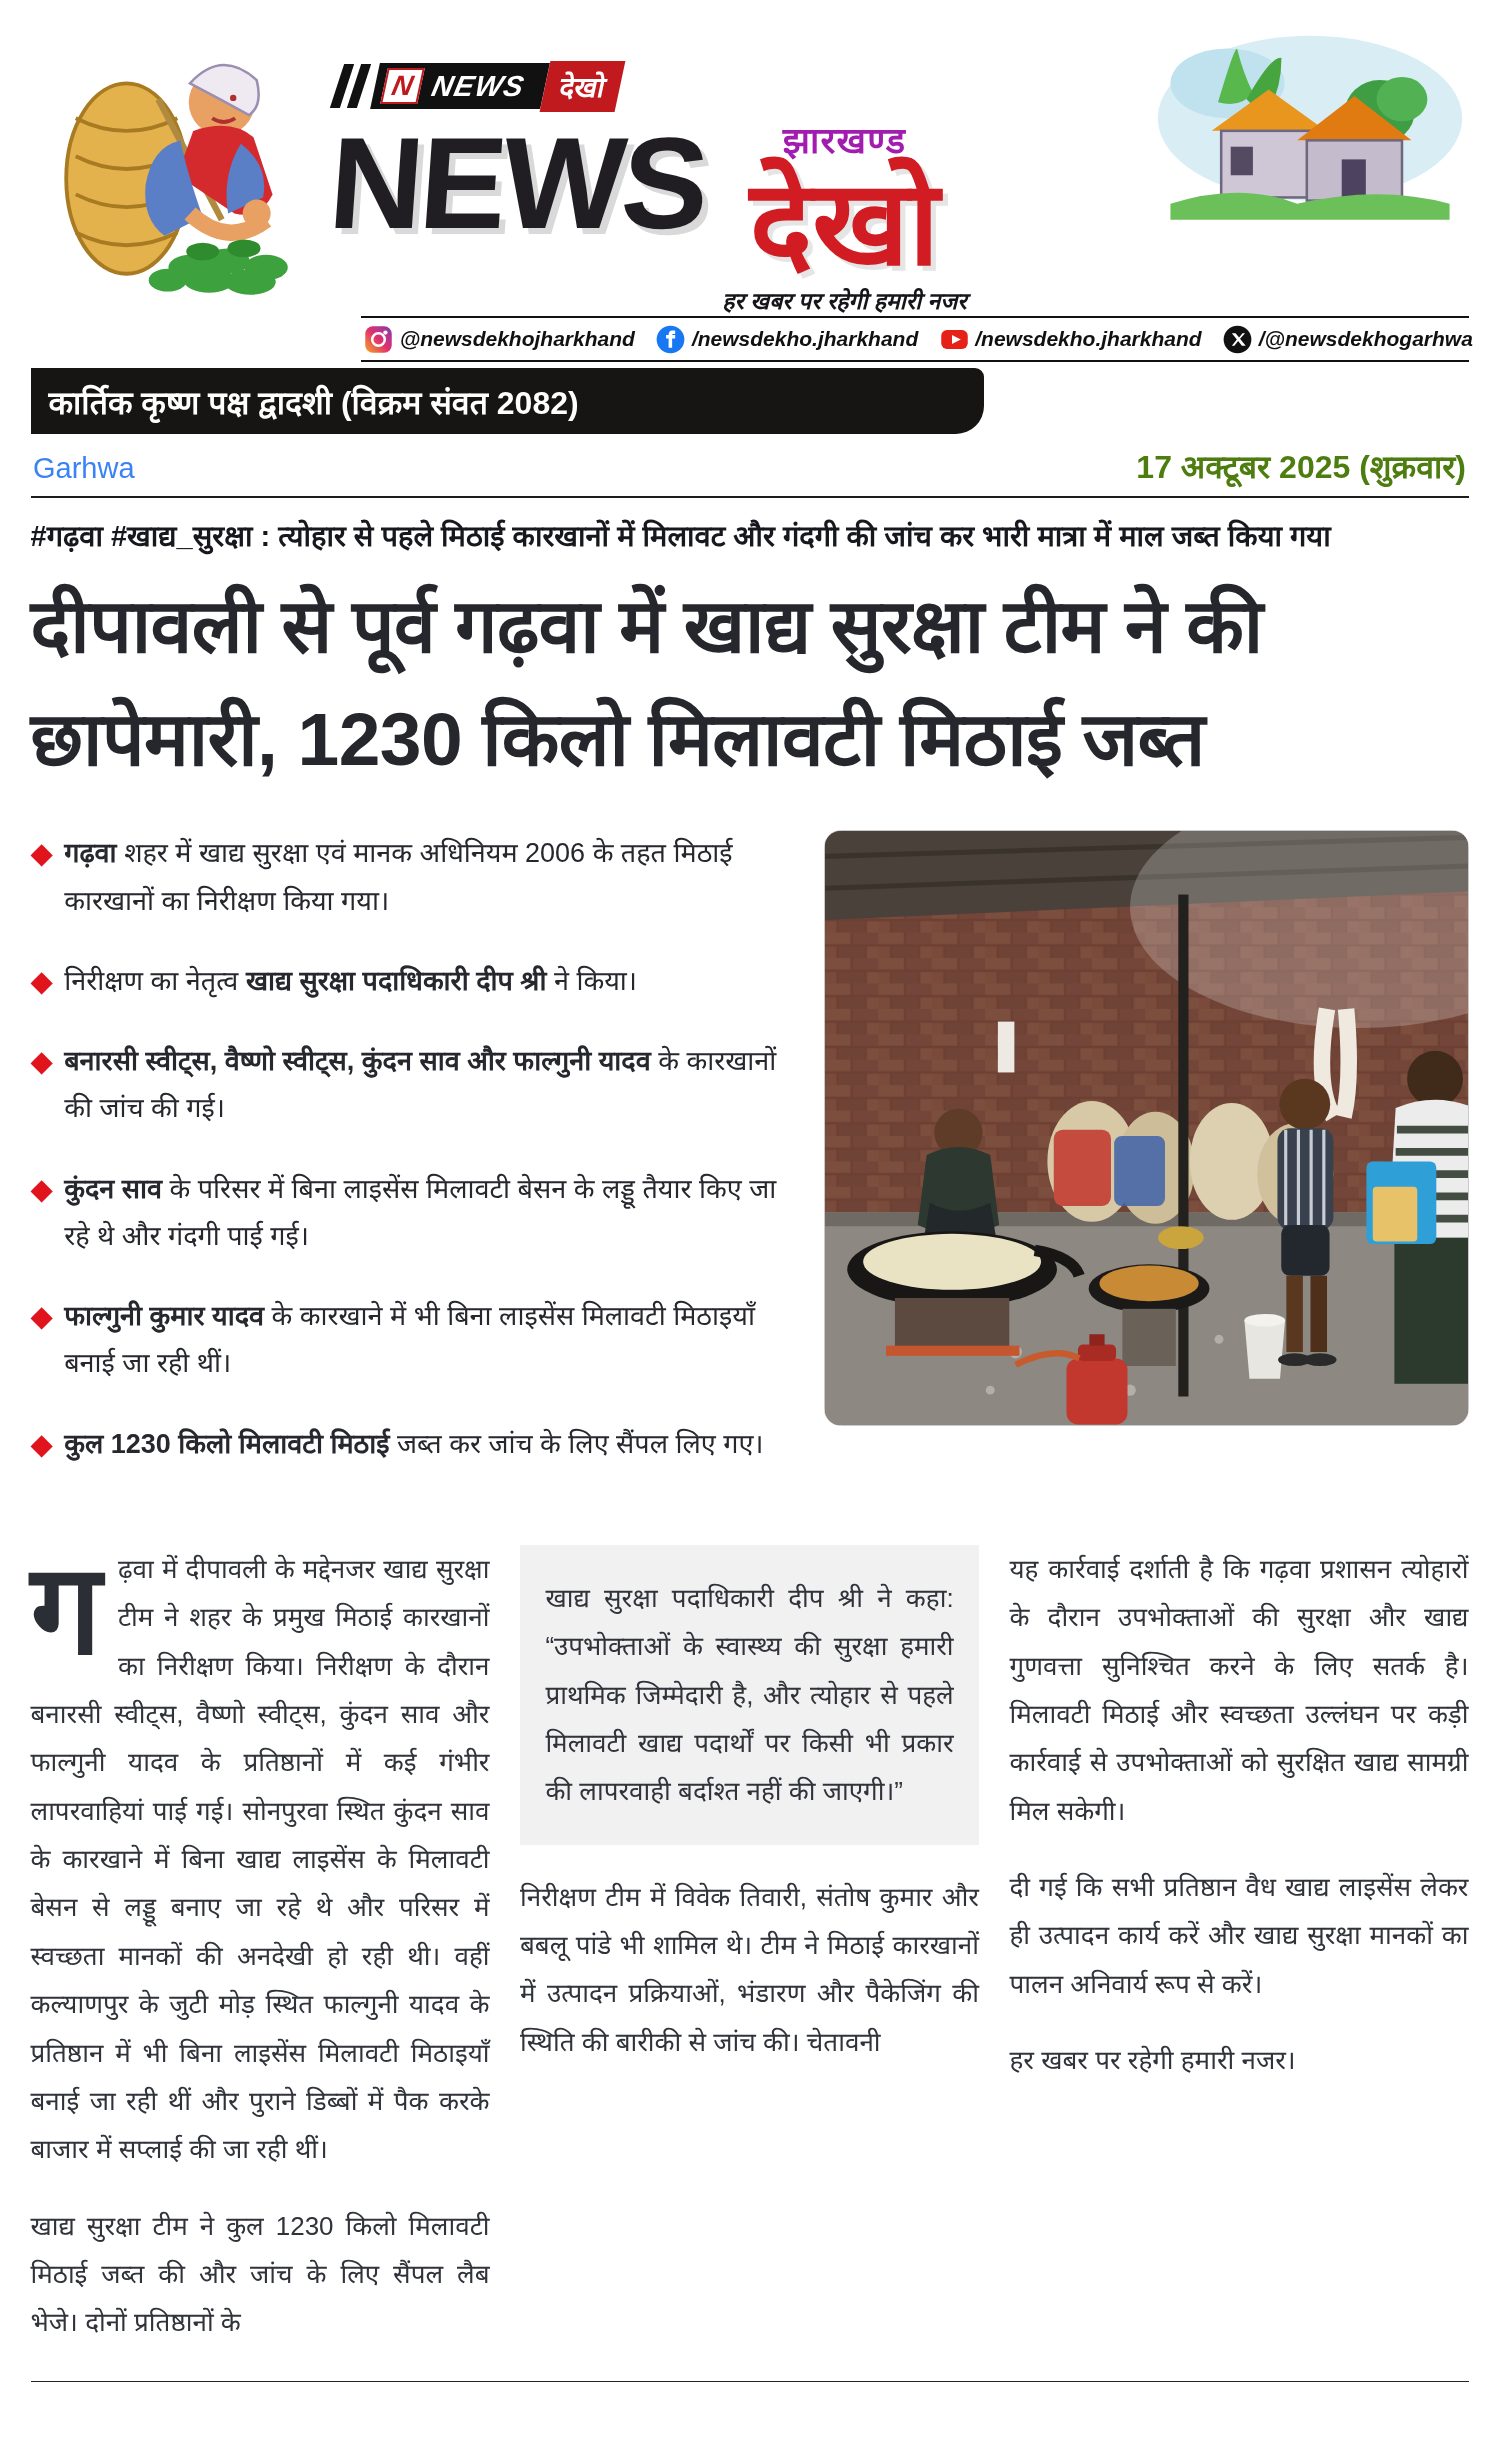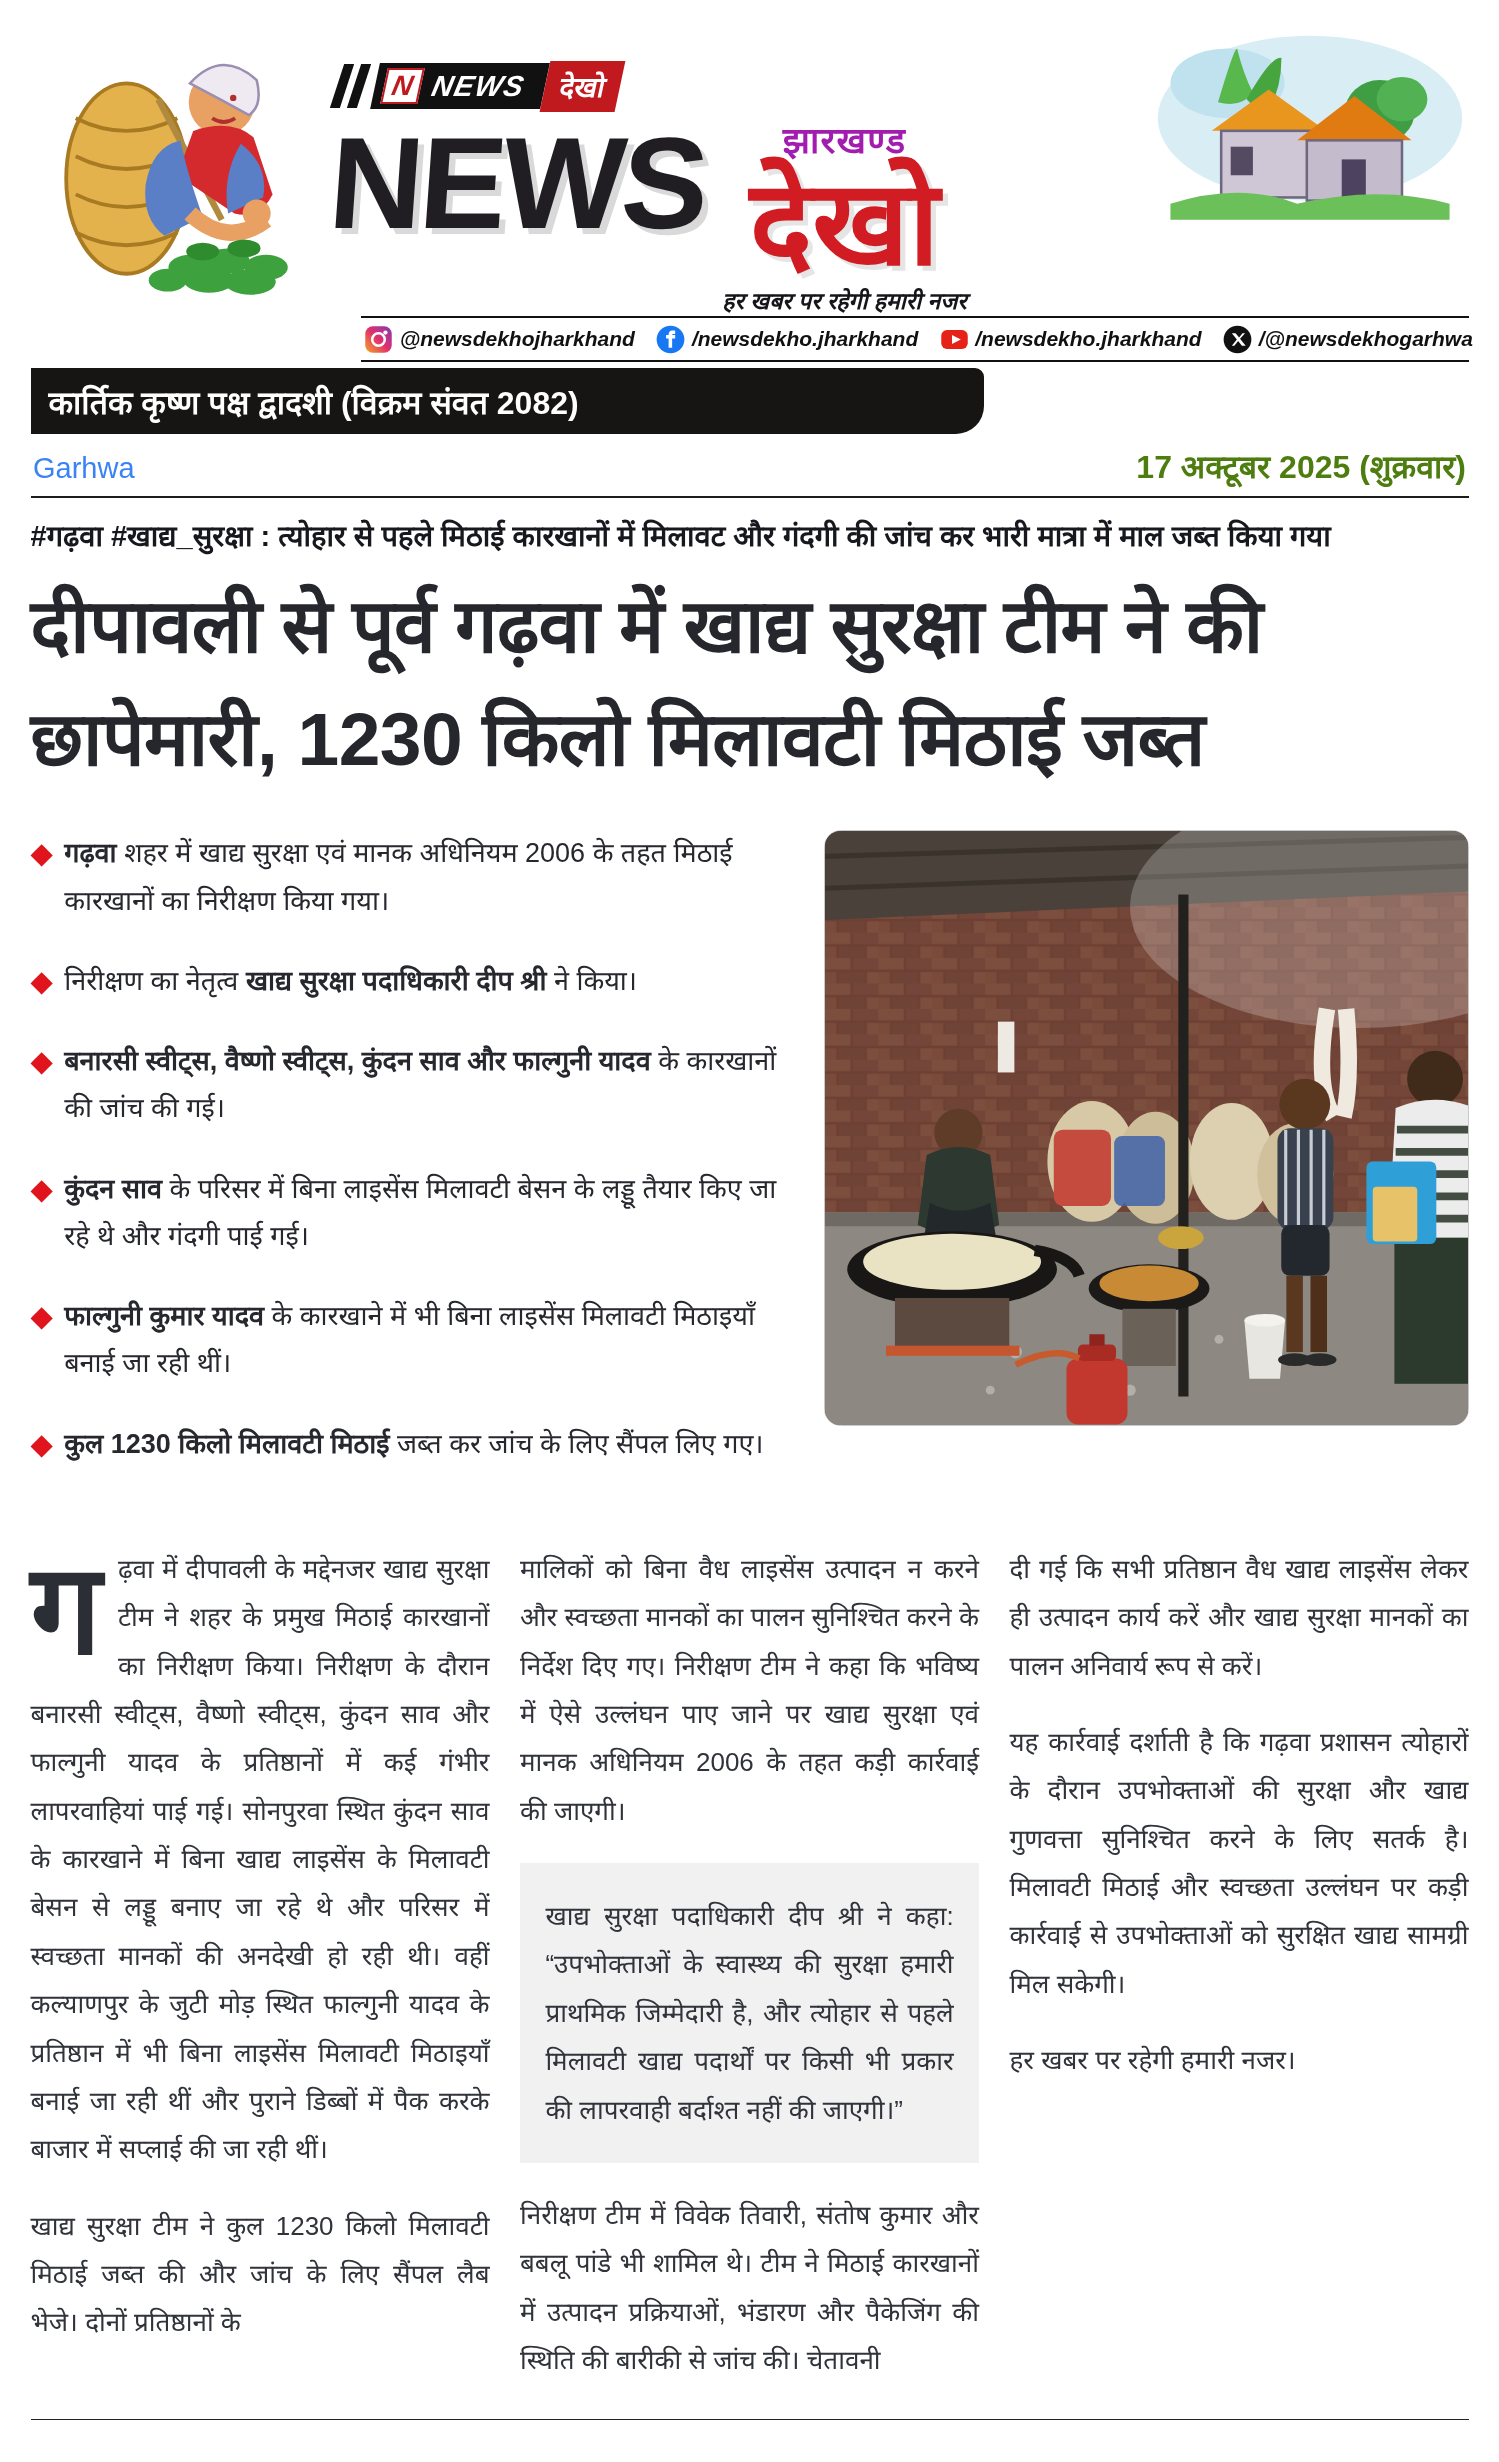--- a/index.html
+++ b/index.html
@@ -319,29 +319,28 @@
       </div>
     </figure>
   </section>
 
   <section class="body-cols">
     <div class="bcol">
       <p><span class="dropcap">ग</span><span>ढ़वा में दीपावली के मद्देनजर खाद्य सुरक्षा टीम ने शहर के प्रमुख मिठाई कारखानों का निरीक्षण किया। निरीक्षण के दौरान बनारसी स्वीट्स, वैष्णो स्वीट्स, कुंदन साव और फाल्गुनी यादव के प्रतिष्ठानों में कई गंभीर लापरवाहियां पाई गई। सोनपुरवा स्थित कुंदन साव के कारखाने में बिना खाद्य लाइसेंस के मिलावटी बेसन से लड्डू बनाए जा रहे थे और परिसर में स्वच्छता मानकों की अनदेखी हो रही थी। वहीं कल्याणपुर के जुटी मोड़ स्थित फाल्गुनी यादव के प्रतिष्ठान में भी बिना लाइसेंस मिलावटी मिठाइयाँ बनाई जा रही थीं और पुराने डिब्बों में पैक करके बाजार में सप्लाई की जा रही थीं।</span></p>
       <p>खाद्य सुरक्षा टीम ने कुल 1230 किलो मिलावटी मिठाई जब्त की और जांच के लिए सैंपल लैब भेजे। दोनों प्रतिष्ठानों के</p>
     </div>
     <div class="bcol">
-      <p>मालिकों को बिना वैध लाइसेंस उत्पादन न करने और स्वच्छता मानकों का पालन सुनिश्चित करने के निर्देश दिए गए। निरीक्षण टीम ने कहा कि भविष्य में ऐसे उल्लंघन पाए जाने पर खाद्य सुरक्षा एवं मानक अधिनियम 2006 के तहत कड़ी कार्रवाई की जाएगी।</p>
       <div class="quote-box">
         <p>खाद्य सुरक्षा पदाधिकारी दीप श्री ने कहा: “उपभोक्ताओं के स्वास्थ्य की सुरक्षा हमारी प्राथमिक जिम्मेदारी है, और त्योहार से पहले मिलावटी खाद्य पदार्थों पर किसी भी प्रकार की लापरवाही बर्दाश्त नहीं की जाएगी।”</p>
       </div>
       <p>निरीक्षण टीम में विवेक तिवारी, संतोष कुमार और बबलू पांडे भी शामिल थे। टीम ने मिठाई कारखानों में उत्पादन प्रक्रियाओं, भंडारण और पैकेजिंग की स्थिति की बारीकी से जांच की। चेतावनी</p>
     </div>
     <div class="bcol">
+      <p>यह कार्रवाई दर्शाती है कि गढ़वा प्रशासन त्योहारों के दौरान उपभोक्ताओं की सुरक्षा और खाद्य गुणवत्ता सुनिश्चित करने के लिए सतर्क है। मिलावटी मिठाई और स्वच्छता उल्लंघन पर कड़ी कार्रवाई से उपभोक्ताओं को सुरक्षित खाद्य सामग्री मिल सकेगी।</p>
       <p>दी गई कि सभी प्रतिष्ठान वैध खाद्य लाइसेंस लेकर ही उत्पादन कार्य करें और खाद्य सुरक्षा मानकों का पालन अनिवार्य रूप से करें।</p>
-      <p>यह कार्रवाई दर्शाती है कि गढ़वा प्रशासन त्योहारों के दौरान उपभोक्ताओं की सुरक्षा और खाद्य गुणवत्ता सुनिश्चित करने के लिए सतर्क है। मिलावटी मिठाई और स्वच्छता उल्लंघन पर कड़ी कार्रवाई से उपभोक्ताओं को सुरक्षित खाद्य सामग्री मिल सकेगी।</p>
       <p>हर खबर पर रहेगी हमारी नजर।</p>
     </div>
   </section>
 
   <hr class="footer-rule">
 
 </div>
 
 
 </body></html>

